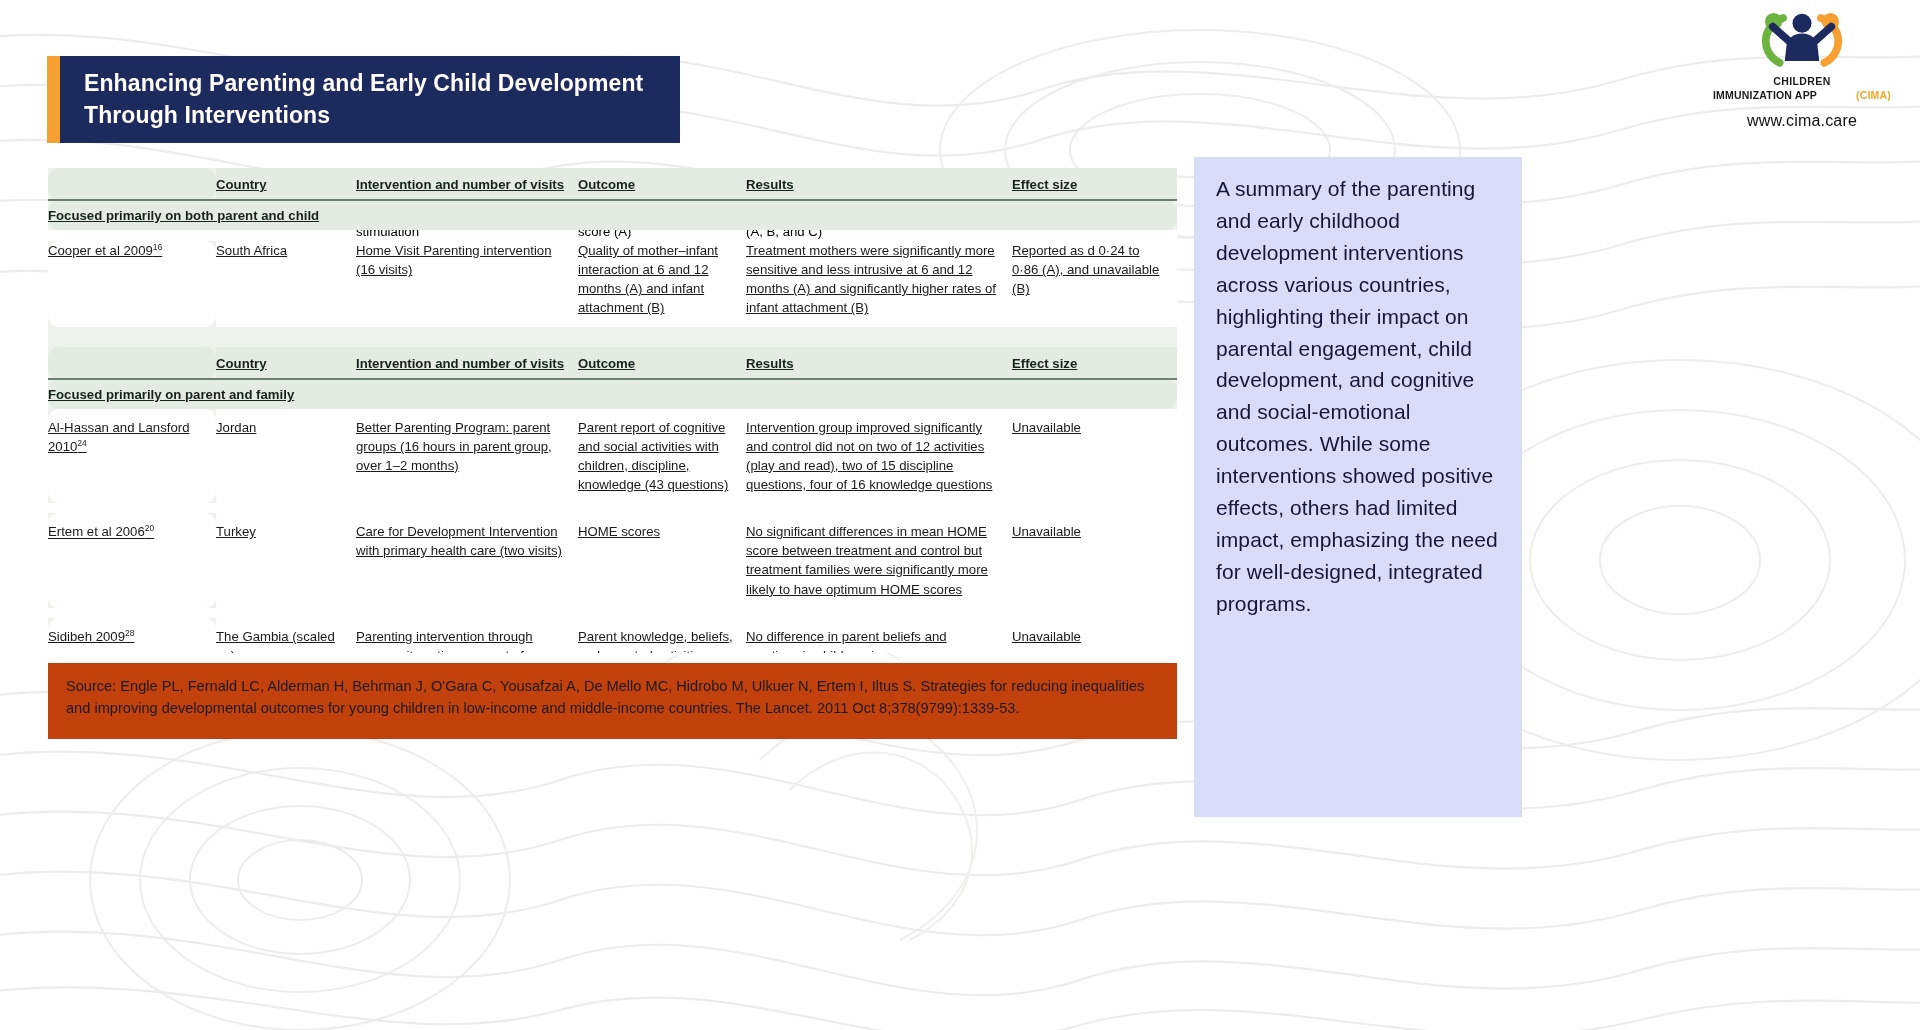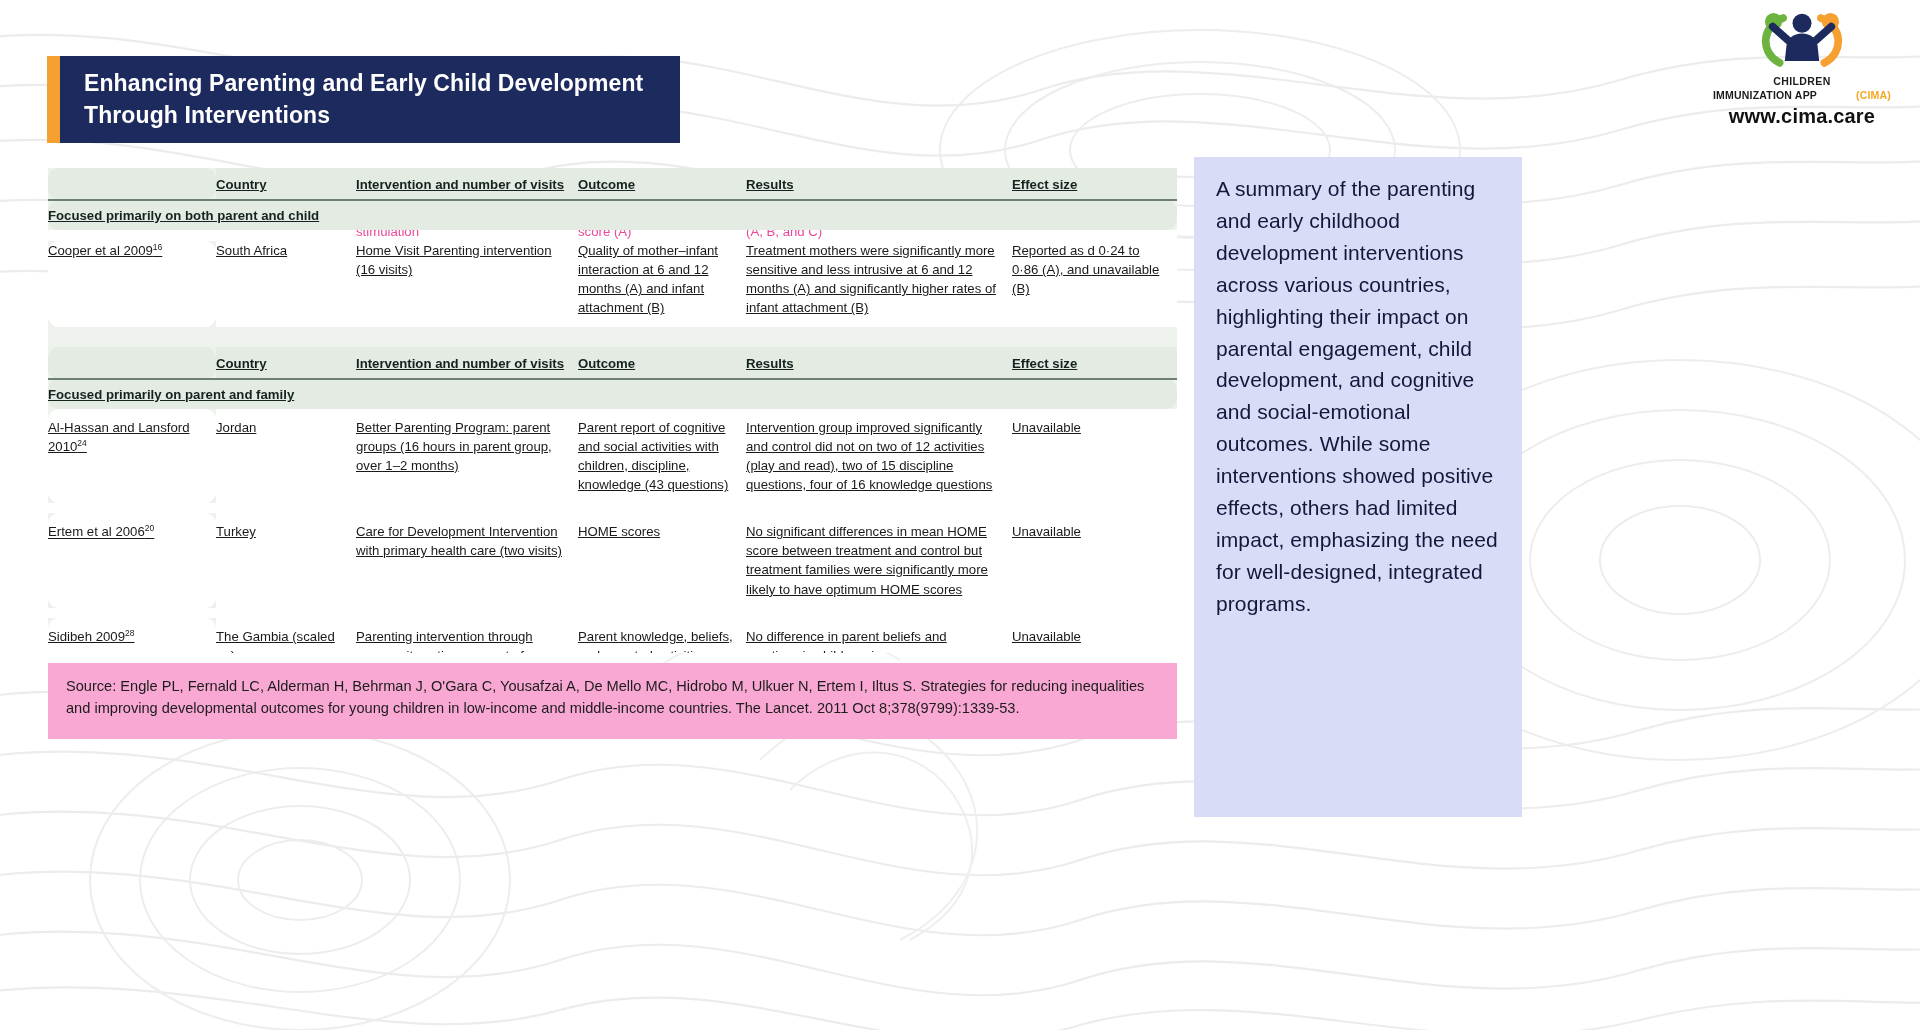--- a/index.html
+++ b/index.html
@@ -42,24 +42,24 @@
   }
   .logo-line2 {
     font-size: 10.5px;
     font-weight: bold;
     letter-spacing: 0.2px;
     color: #1b1b1b;
     line-height: 1.35;
   }
   .logo-cima-tag { color: #f5a623; padding-left: 36px; }
   .logo-url {
-    font-size: 20px;
-    font-weight: bold;
+    font-size: 16px;
+    font-weight: normal;
     color: #111111;
-    margin-top: 3px;
+    margin-top: 10px;
     letter-spacing: 0.2px;
   }
 
   
   .title-banner {
     position: absolute;
     left: 47px;
     top: 56px;
     width: 633px;
     height: 87px;
@@ -147,31 +147,31 @@
     overflow: hidden;
     position: relative;
     background: #ffffff;
   }
   .clip-strip span {
     position: absolute;
     bottom: 0;
     font-size: 13.2px;
     line-height: 1.45;
     white-space: nowrap;
-    color: #ec4899;
+    color: #000000;
   }
 
   
   .source-box {
     position: absolute;
     left: 48px;
     top: 663px;
     width: 1129px;
     min-height: 76px;
-    background: #f9a8d4;
+    background: #c2410c;
     padding: 13px 18px 14px 18px;
     font-size: 14.6px;
     line-height: 1.5;
     color: #1c1c1c;
     z-index: 3;
   }
 
   
   .summary-panel {
     position: absolute;

